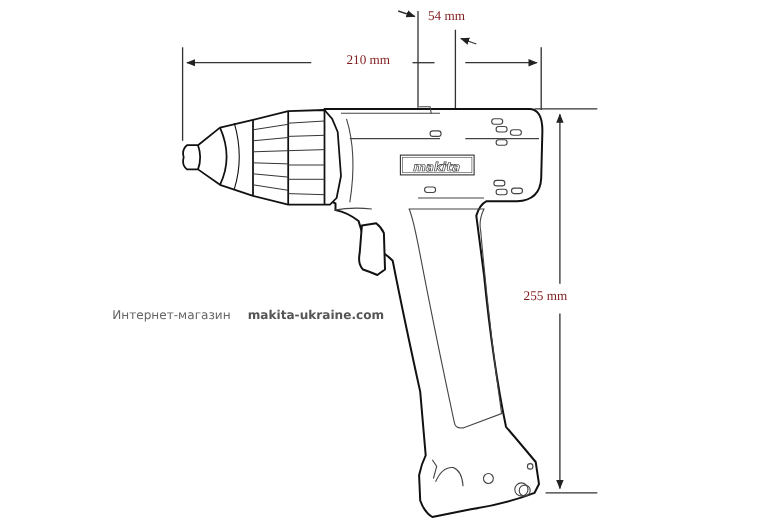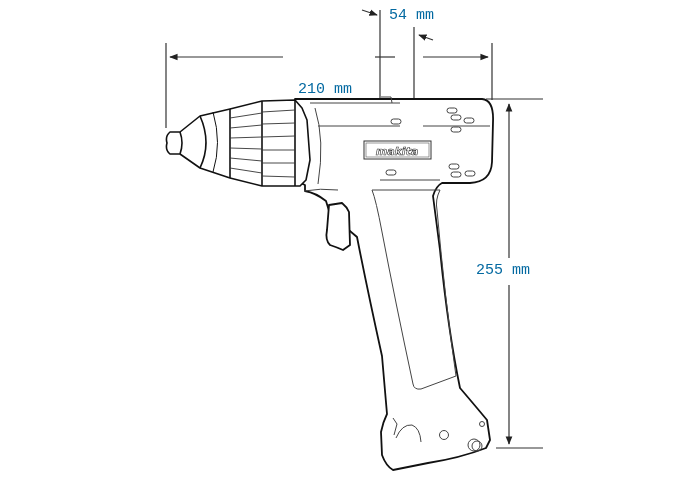--- a/index.html
+++ b/index.html
@@ -1,18 +1,18 @@
 <!DOCTYPE html>
 <html><head>
   <meta charset="utf-8">
   <style>
     html, body { margin: 0; padding: 0; background: #ffffff; }
     body { width: 700px; height: 480px; position: relative; overflow: hidden; font-family: "Liberation Sans", sans-serif; }
     #stage { position: absolute; left: 0; top: 0; width: 700px; height: 480px; }
-    .dim-label { position: absolute; font-family: Liberation Mono, monospace; font-size: 15px; color: #0369a1; white-space: nowrap; background: #fff; }
+    .dim-label { position: absolute; font-family: Liberation Serif, serif; font-size: 12px; color: #7f1d1d; white-space: nowrap; background: #fff; }
     .watermark { position: absolute; left: 102px; top: 280px; font-family: "DejaVu Sans", sans-serif; font-size: 11px; color: #666; white-space: nowrap; }
     .watermark .site { font-weight: bold; color: #555; margin-left: 12px; }
   </style>
 </head>
 <body>
 
 <div id="stage">
   <svg width="700" height="480" viewBox="0 0 700 480" xmlns="http://www.w3.org/2000/svg">
     <defs>
       <marker id="arr" viewBox="0 0 10 10" refX="9" refY="5" markerWidth="7" markerHeight="7" orient="auto-start-reverse">
@@ -102,17 +102,21 @@
       <rect x="465" y="171" width="10" height="5" rx="2.5"></rect>
     </g>
 
     <g>
       <rect x="364" y="141" width="67" height="18" fill="#fff" stroke="#333" stroke-width="1"></rect>
       <rect x="366" y="143" width="63" height="14" fill="none" stroke="#555" stroke-width="0.6"></rect>
       <text x="397" y="155" text-anchor="middle" font-family="DejaVu Sans, sans-serif" font-size="11" font-weight="bold" font-style="italic" fill="#fff" stroke="#333" stroke-width="0.6">makita</text>
     </g>
   </svg>
 
-  <div class="dim-label" style="left:298px; top:47px;margin-top:34px;">210 mm</div>
+  <div class="dim-label" style="left:315px; top:47px;">210 mm</div>
   <div class="dim-label" style="left:389px; top:7px; background:transparent;">54 mm</div>
   <div class="dim-label" style="left:476px; top:262px;text-align:right;">255 mm</div>
 
+  <div class="watermark">
+    <span>Интернет-магазин</span>
+    <span class="site">makita-ukraine.com</span>
+  </div>
 </div>
 
 </body></html>

